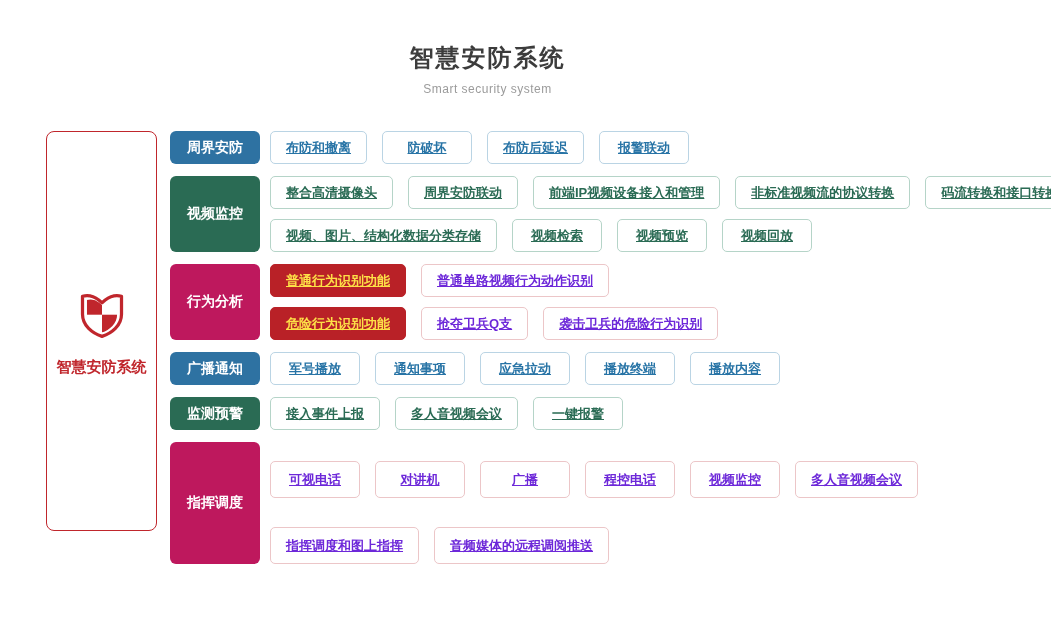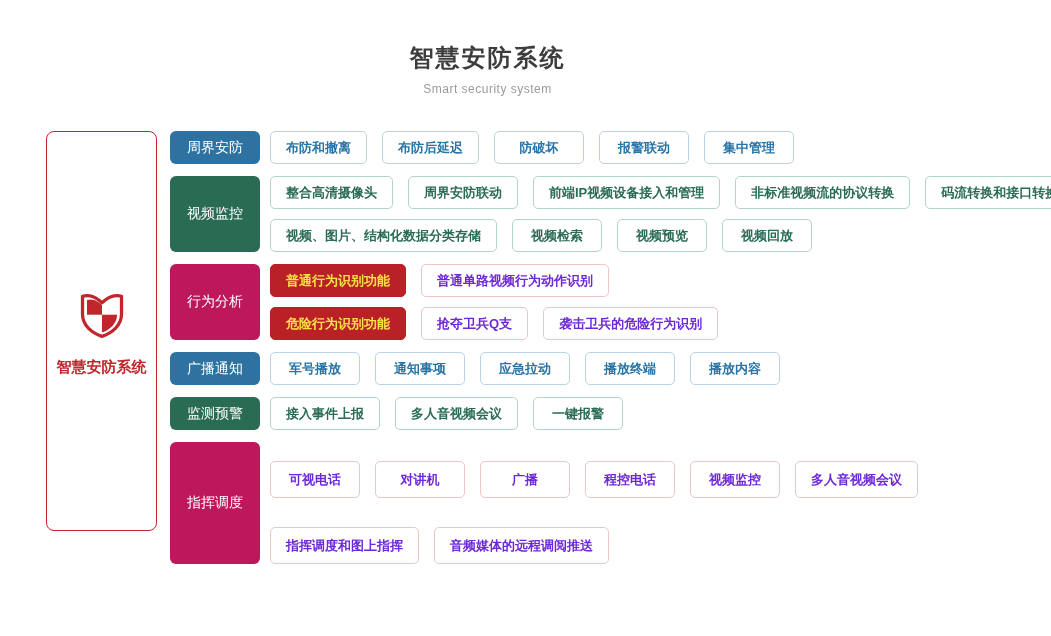--- a/index.html
+++ b/index.html
@@ -25,30 +25,30 @@
     display: flex; flex-direction: column; align-items: center; justify-content: center;
     gap: 16px; background: #fff;
   }
   .side-label { color: #c0262c; font-size: 15px; font-weight: bold; white-space: nowrap; }
 
   
   .groups { display: flex; flex-direction: column; gap: 12px; margin-left: 13px; }
   .group { display: flex; align-items: stretch; gap: 10px; }
   .cat {
     width: 90px; flex-shrink: 0; border-radius: 6px;
-    color: #fff; font-size: 14px; font-weight: normal;
+    color: #fff; font-size: 14px; font-weight: bold;
     display: flex; align-items: center; justify-content: center;
   }
   .rows { display: flex; flex-direction: column; gap: 10px; justify-content: center; }
   .row { display: flex; gap: 15px; }
   .item {
     height: 33px; min-width: 90px; padding: 0 15px;
     border: 1px solid; border-radius: 5px; background: #fff;
     display: flex; align-items: center; justify-content: center;
-    font-size: 13px; font-weight: bold; white-space: nowrap;
+    font-size: 13px; font-weight: bold; white-space: nowrap; text-decoration: underline;
   }
   .tall .item { height: 37px; margin-top: 19px; }
 
   
   .blue  .cat { background: #2e72a2; }
   .blue  .item { color: #2874a6; border-color: #bad4e4; }
   .green .cat { background: #2a6b54; }
   .green .item { color: #2a6b54; border-color: #b5d4c8; }
   .red   .cat { background: #be185d; }
   .red   .item { color: #6d28d9; border-color: #ecc6c8; }
@@ -84,24 +84,23 @@
       <div class="side-label">智慧安防系统</div>
     </div>
 
     <div class="groups">
 
       <div class="group blue">
         <div class="cat">周界安防</div>
         <div class="rows">
           <div class="row">
             <div class="item">布防和撤离</div>
+            <div class="item">防破坏</div>
             <div class="item">布防后延迟</div>
-            <div class="item">防破坏</div>
             <div class="item">报警联动</div>
-            <div class="item">集中管理</div>
           </div>
         </div>
       </div>
 
       <div class="group green">
         <div class="cat">视频监控</div>
         <div class="rows">
           <div class="row">
             <div class="item">整合高清摄像头</div>
             <div class="item">周界安防联动</div>

